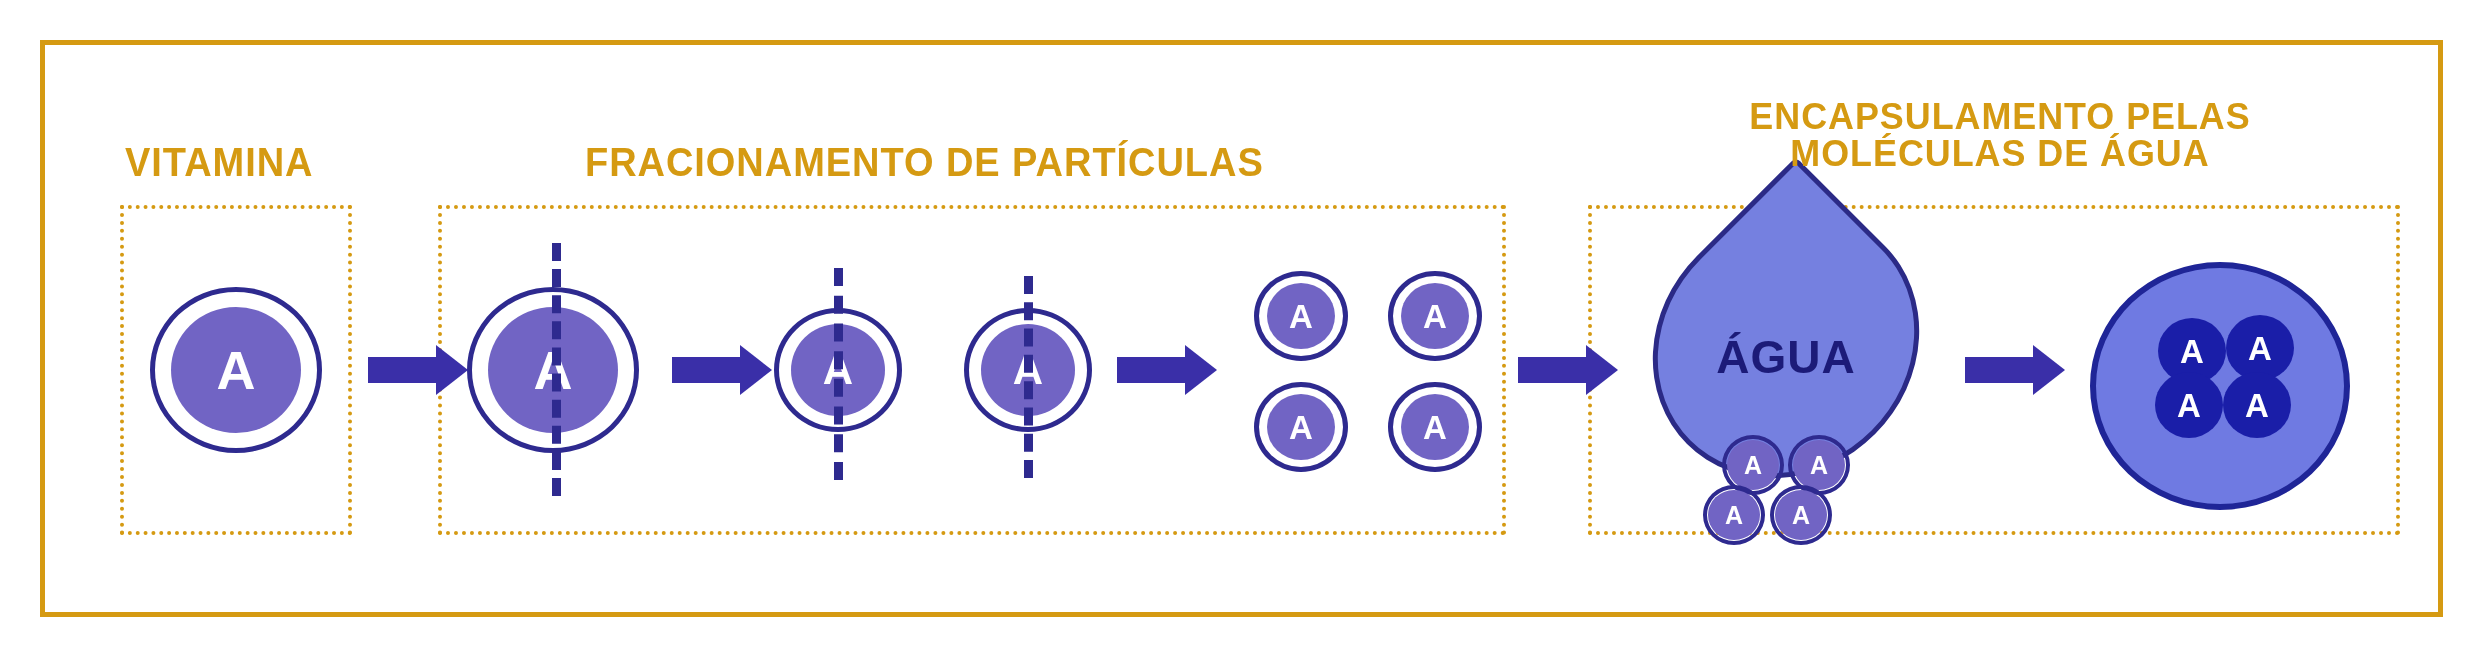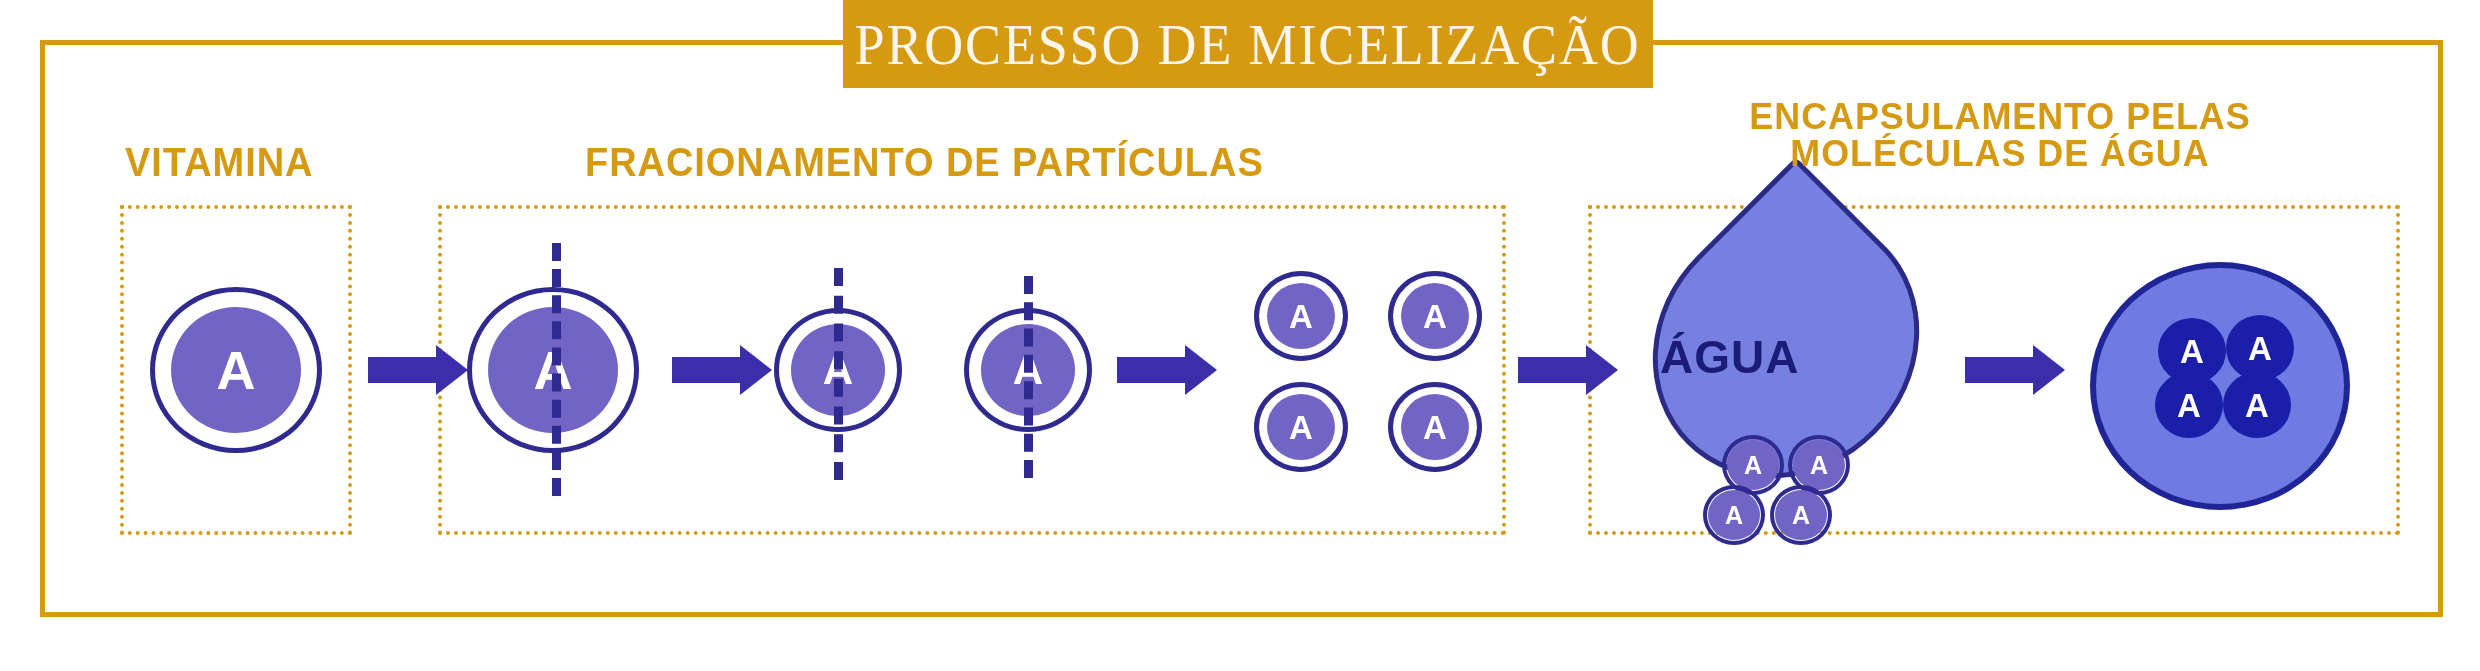--- a/index.html
+++ b/index.html
@@ -193,20 +193,21 @@
     box-sizing: border-box;
     border-radius: 6px 50% 50% 50%;
     transform: rotate(45deg);
     z-index: 2;
   }
   #water-drop-label {
     position: absolute;
     left: 1660px;
     top: 330px;
     width: 252px;
+    text-align: center;
     color: #1c1b78;
     font-weight: bold;
     font-size: 46px;
     font-family: "Liberation Sans", sans-serif;
     letter-spacing: 1px;
     z-index: 3;
   }
 
   
   #micelle {
@@ -240,23 +241,20 @@
     line-height: 1;
   }
 </style>
 </head>
 <body>
 
 <div id="stage">
 
   <div id="outer-frame"></div>
 
-  <div id="title-banner">
-    <span class="title-text">PROCESSO DE MICELIZAÇÃO</span>
-  </div>
 
   <div class="section-caption" id="caption-vitamina">VITAMINA</div>
 
   <div class="section-caption" id="caption-fracionamento">FRACIONAMENTO DE PARTÍCULAS</div>
 
   <div class="section-caption" id="caption-encapsulamento">
     <span class="cap-line">ENCAPSULAMENTO PELAS</span>
     <span class="cap-line">MOLÉCULAS DE ÁGUA</span>
   </div>
 

